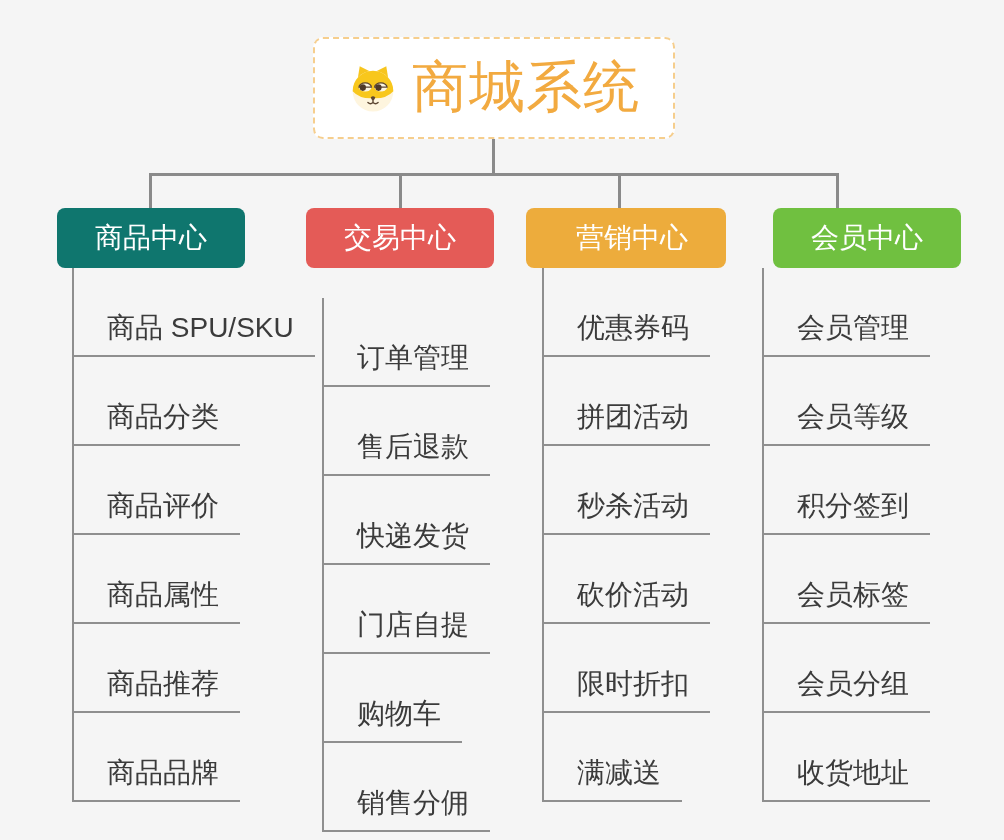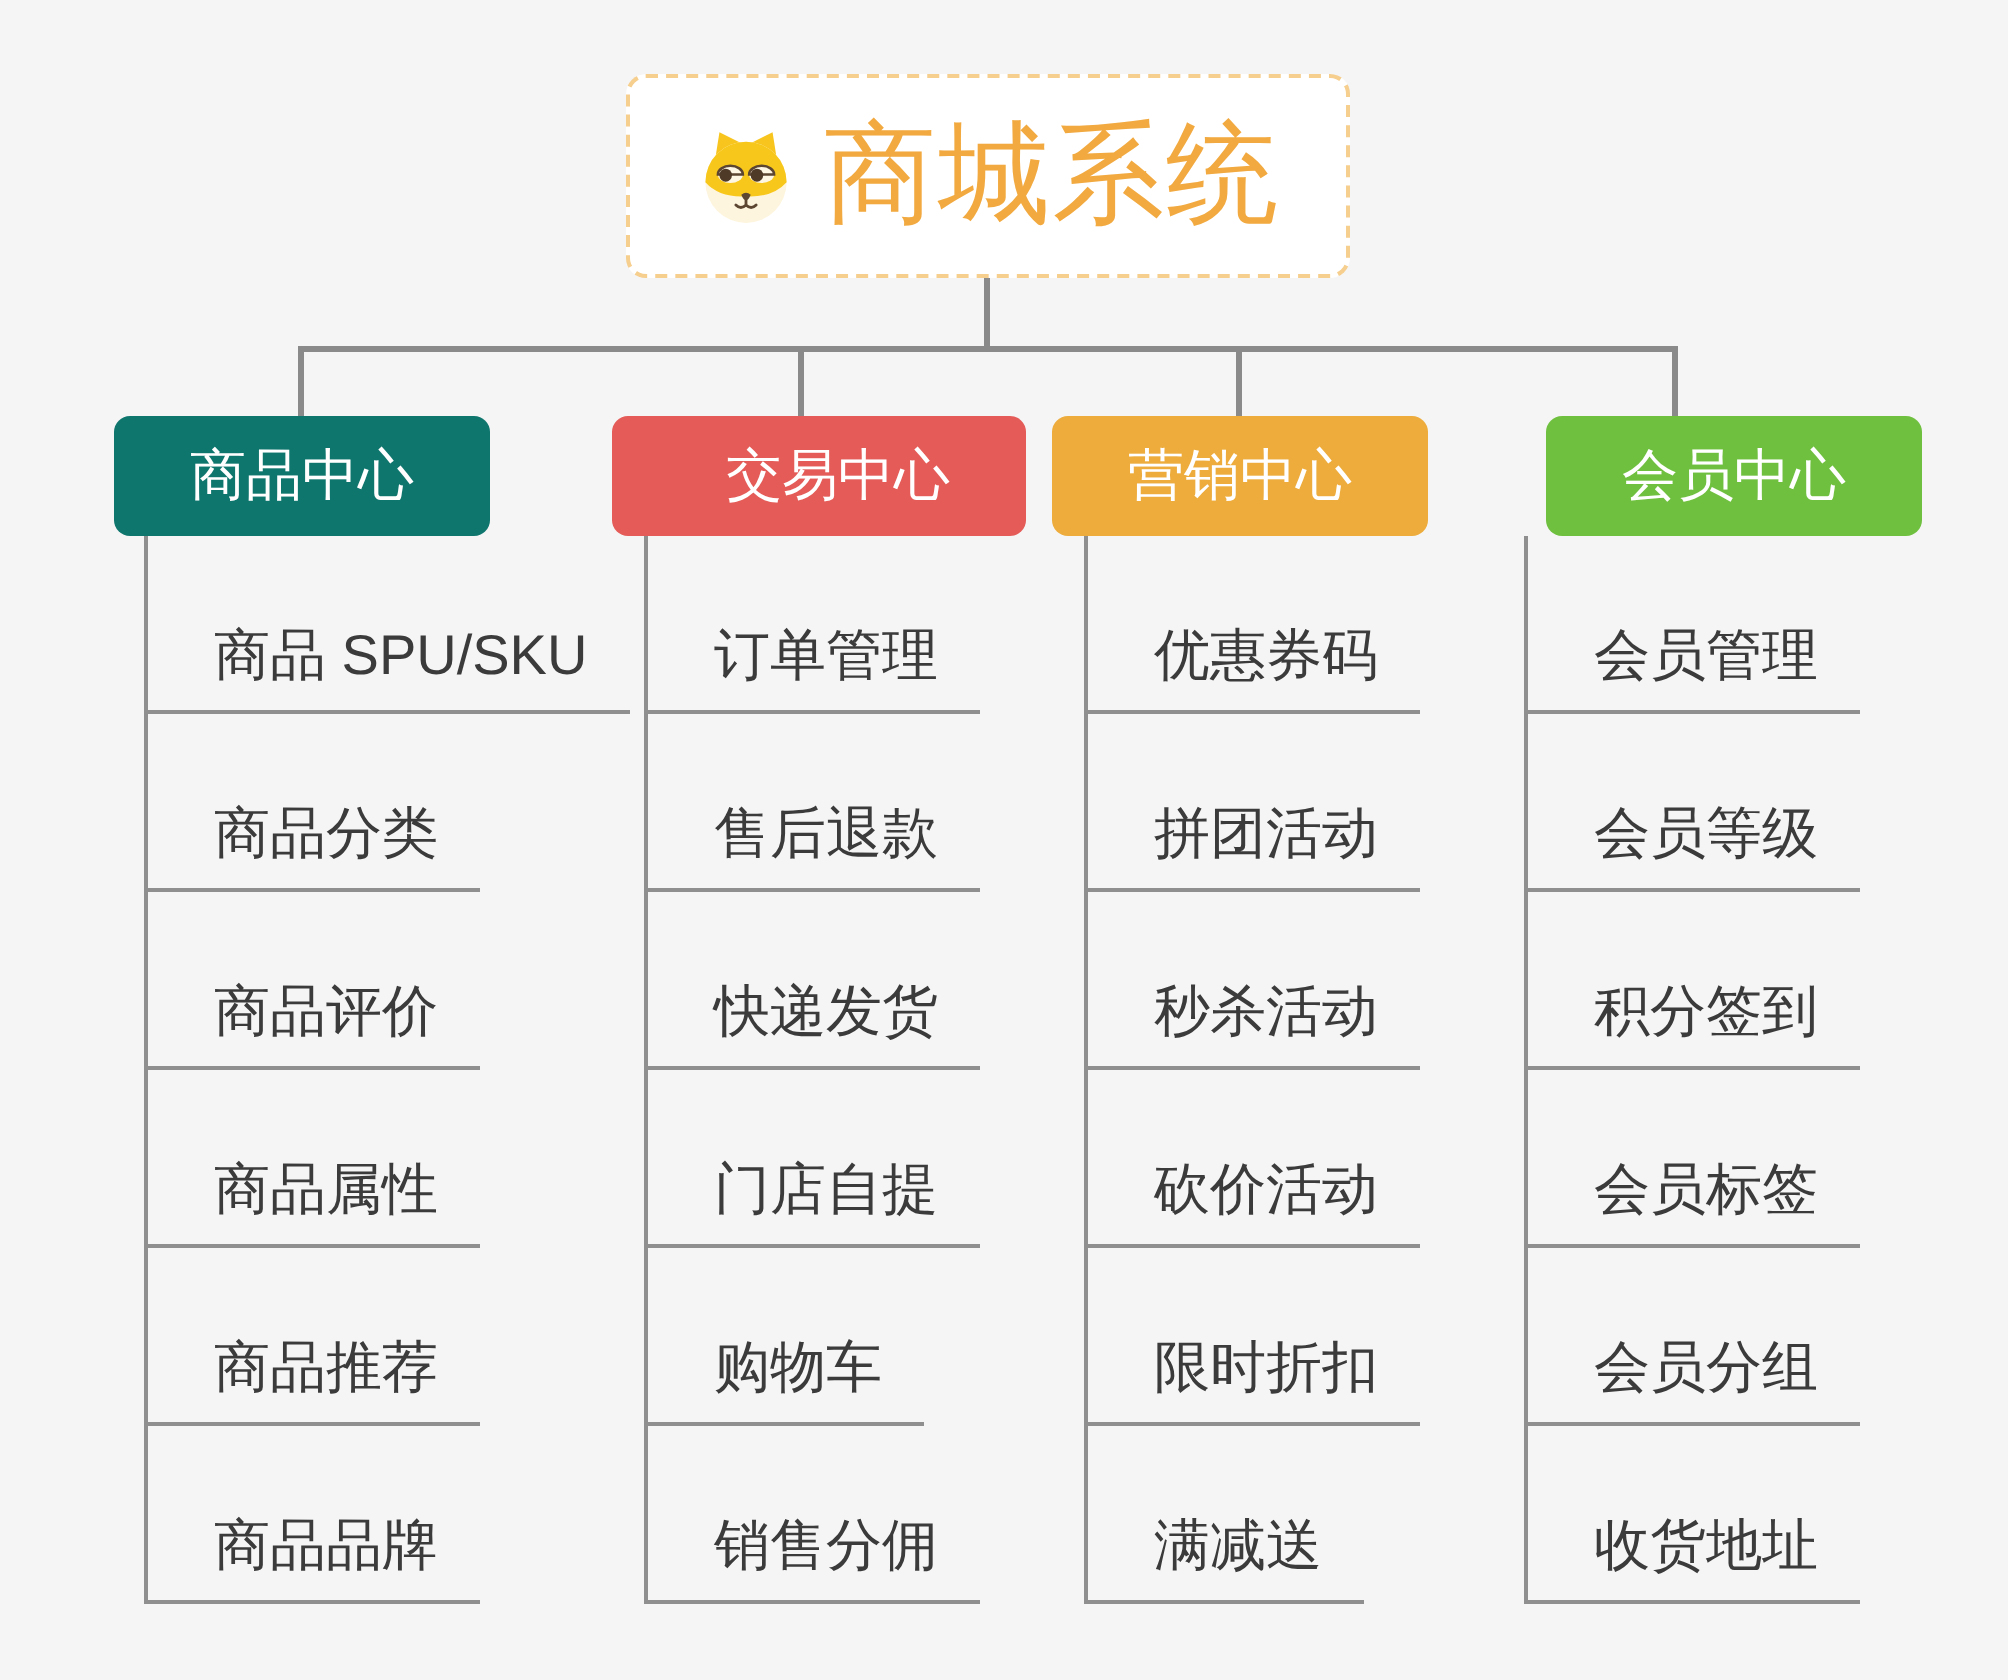--- a/index.html
+++ b/index.html
@@ -51,31 +51,31 @@
     border-radius: 8px;
     color: #FFFFFF;
     font-size: 28px;
     display: flex;
     align-items: center;
     justify-content: center;
     white-space: nowrap;
   }
   .b0 { left: 57px;  background: #4A90E8; }
   .b1 { left: 306px; background: #E45B57; }
-  .b2 { left: 526px; background: #EDAC3C; }
+  .b2 { left: 526px; background: #EDAC3C; padding-left: 12px; }
   .b3 { left: 773px; background: #70C040; }
 
   
   .col {
     position: absolute;
     top: 268px;
     border-left: 2px solid #8F8F8F;
   }
   .col-0 { left: 72px; }
-  .col-1 { left: 322px; }
+  .col-1 { left: 322px; margin-top: 30px; }
   .col-2 { left: 542px; }
   .col-3 { left: 762px; }
   .leaf {
     height: 89px;
     box-sizing: border-box;
     width: max-content;
     min-width: 130px;
     padding: 0 21px 8px 33px;
     border-bottom: 2px solid #8F8F8F;
     display: flex;
@@ -111,21 +111,21 @@
         <ellipse cx="19" cy="31.5" rx="4" ry="4.2" fill="#4F3A28"></ellipse>
         <ellipse cx="39" cy="31.5" rx="4" ry="4.2" fill="#4F3A28"></ellipse>
         <path d="M29 44 q3 -2.6 6 0 q-1.4 3.6 -3 3.6 q-1.6 0 -3 -3.6 z" fill="#5C4632"></path>
         <path d="M32 47.5 v2.8 M25.5 50.5 q3.2 3.2 6.5 0 q3.3 3.2 6.5 0" stroke="#5C4632" stroke-width="1.8" fill="none" stroke-linecap="round"></path>
       </svg>
     </span>
     <span class="root-title">商城系统</span>
   </div>
 
   <div class="branch-box b0" style="background-color: #0f766e;">商品中心</div>
-  <div class="branch-box b1" style="background-color: rgb(228, 91, 87); padding-left: 19px;">交易中心</div>
+  <div class="branch-box b1" style="background-color: rgb(228, 91, 87);">交易中心</div>
   <div class="branch-box b2" style="background-color: rgb(237, 172, 60);">营销中心</div>
   <div class="branch-box b3" style="background-color: rgb(112, 192, 64);">会员中心</div>
 
   <div class="col col-0">
     <div class="leaf">
         <span>商品 SPU/SKU</span>
       </div>
     <div class="leaf">
         <span>商品分类</span>
       </div>

